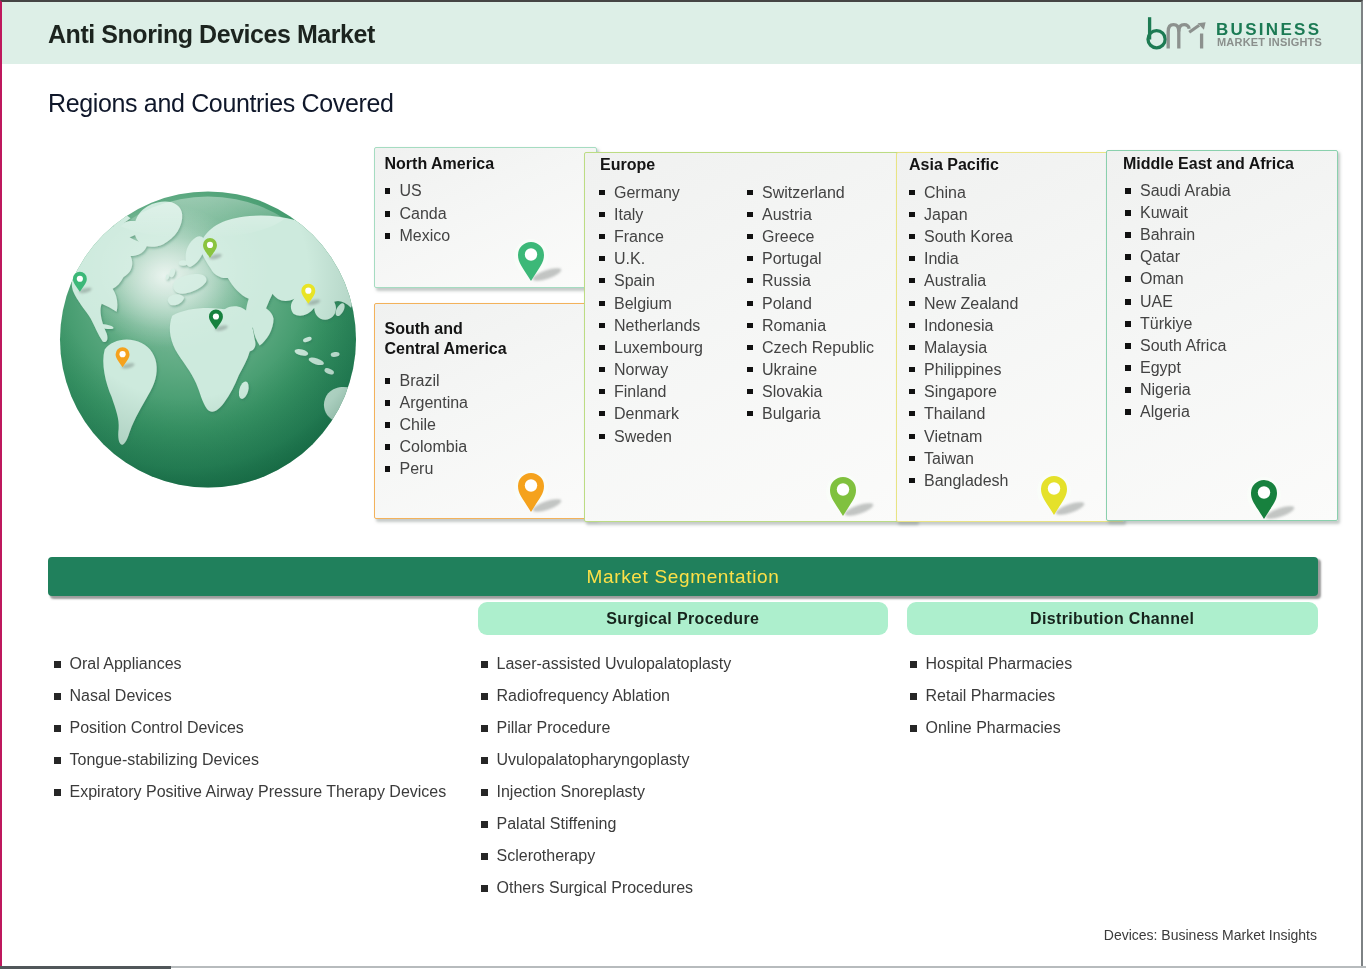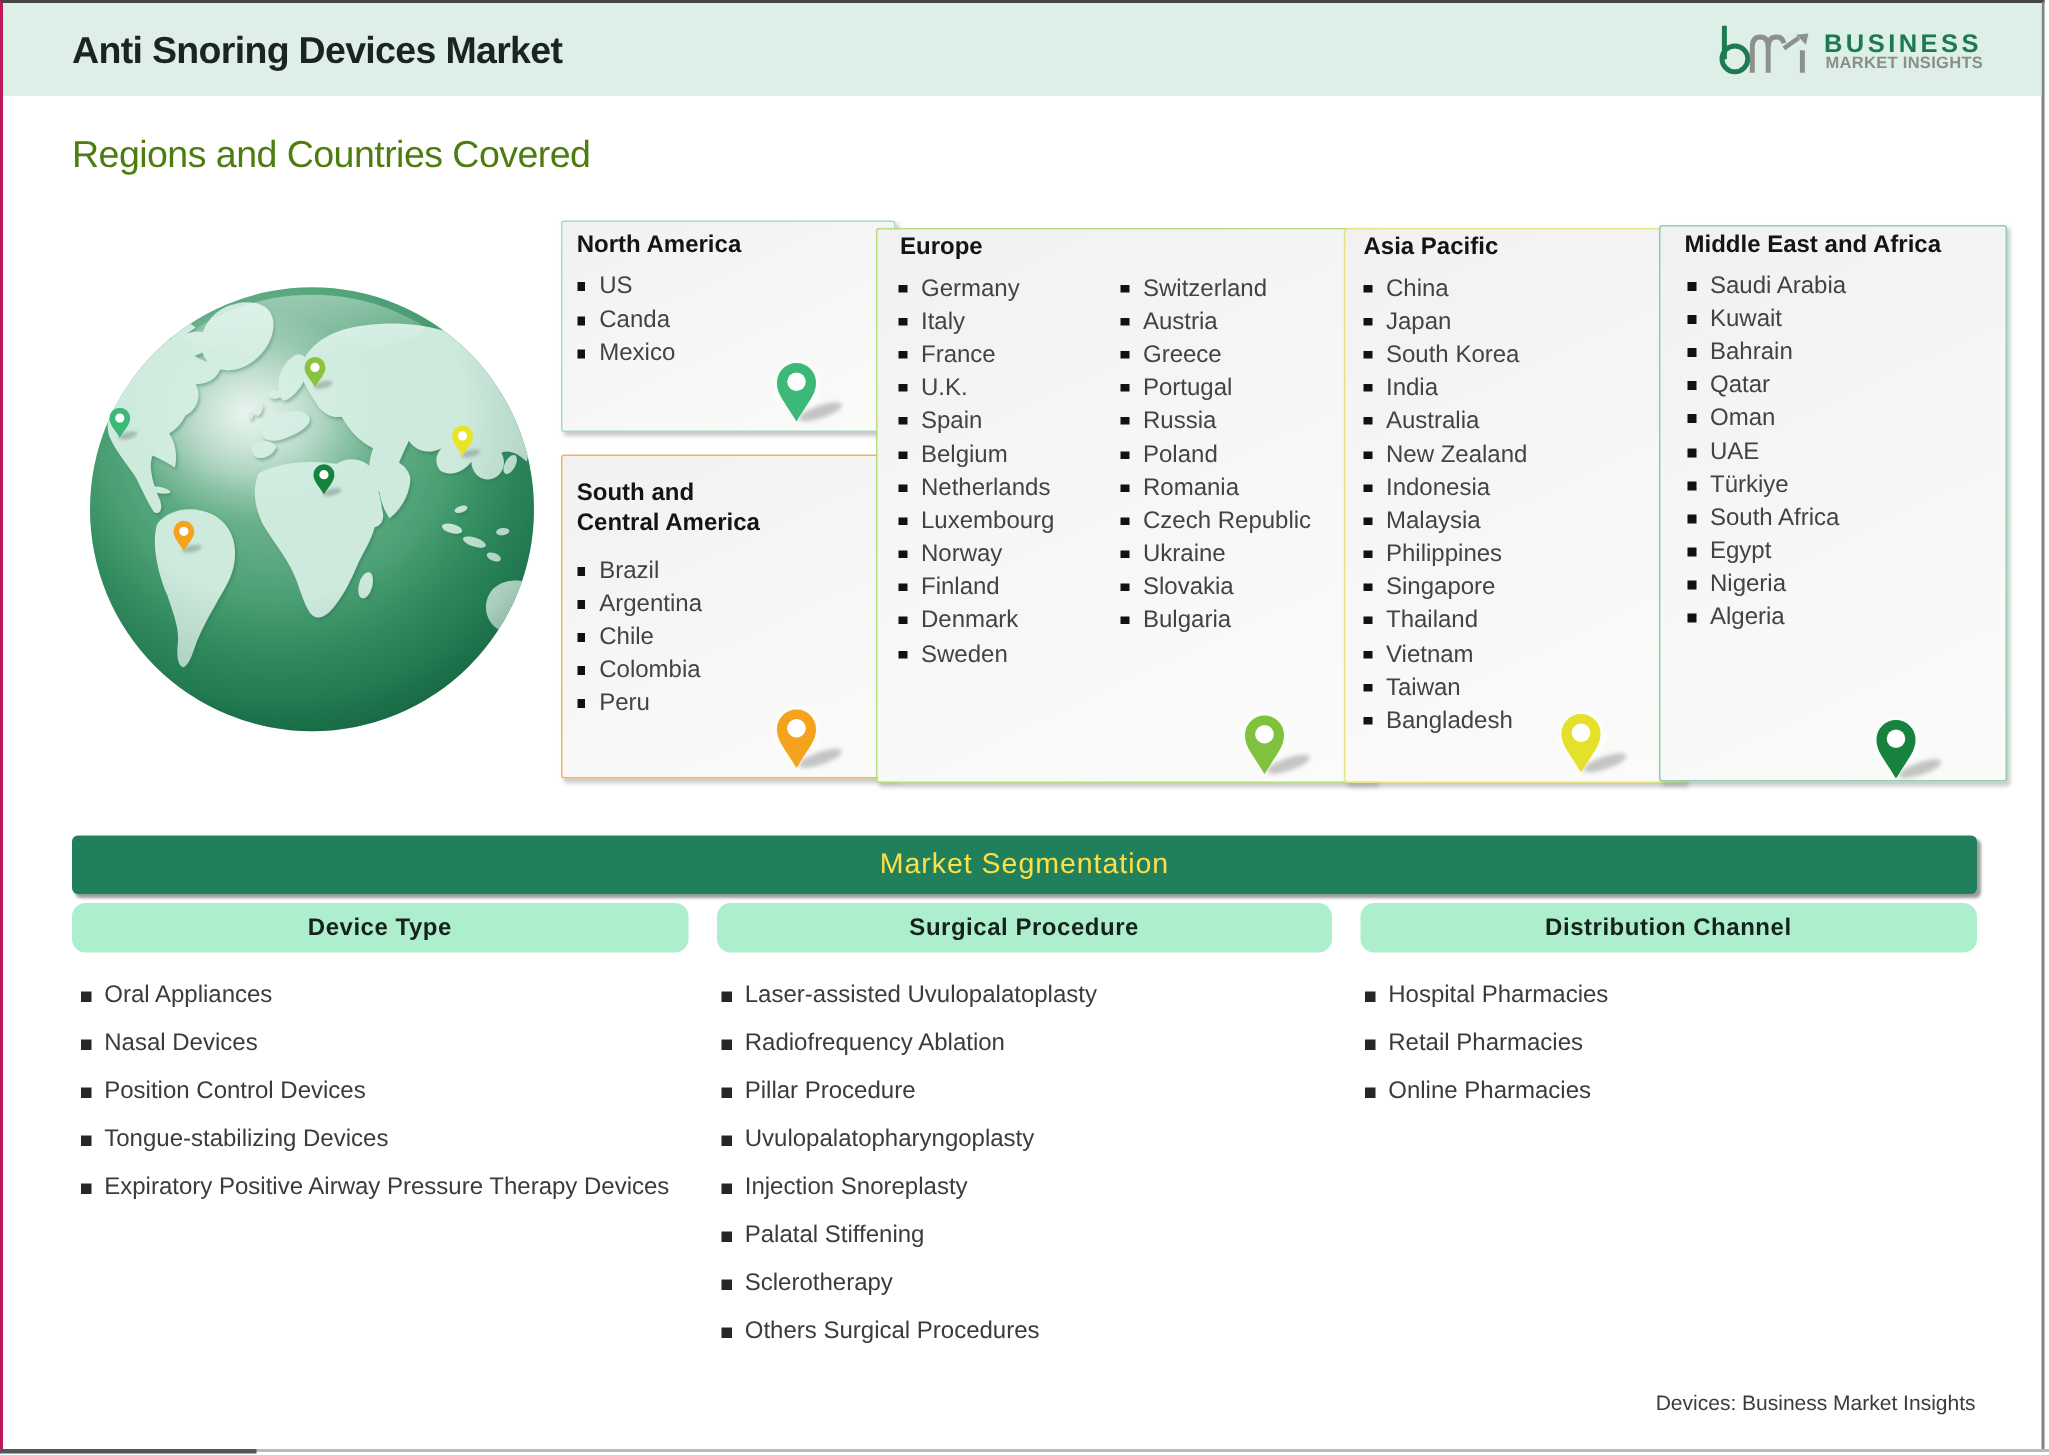--- a/index.html
+++ b/index.html
@@ -1,21 +1,21 @@
 <!DOCTYPE html>
 <html><head>
 <meta charset="utf-8">
 <style>
   html,body{margin:0;padding:0;background:#fff;}
   body{font-family:"Liberation Sans",sans-serif; width:1366px; height:970px; position:relative; overflow:hidden;}
   .sheet{position:absolute; left:0; top:0; width:1359px; height:966px; background:#fff;
          border-left:2px solid #be185d; border-top:2px solid #454545; border-right:2px solid #7d8284;}
   .band{position:absolute; left:0; top:0; width:100%; height:62px; background:#ddefe7;}
   .pagetitle{position:absolute; left:46px; top:18px; font-size:25px; font-weight:bold; color:#1c241f; letter-spacing:-0.45px;}
-  .h2{position:absolute; left:46px; top:87px; font-size:25px; font-weight:400; color:#4d7c0f; letter-spacing:-0.35px;}
+  .h2{position:absolute; left:46px; top:87px; font-size:25px; font-weight:400; color:#0f172a; letter-spacing:-0.35px;}
 
   .card{position:absolute; border-radius:2px; background:linear-gradient(155deg,#f0f1f0 0%,#f5f6f5 45%,#fbfbfa 100%); box-shadow:2px 2.5px 3px rgba(140,150,145,0.5);padding-left:28px;}
   .card .ttl{font-size:16px; font-weight:bold; color:#141414; line-height:21px;}
   .list{font-size:16px; color:#434343;}
   .list .it{display:flex; align-items:center; white-space:nowrap;}
   .sq{display:inline-block; width:5.5px; height:5.5px; background:#111; margin-right:9.5px; flex:0 0 auto;}
   .sq2{display:inline-block; width:7px; height:7px; background:#262626; margin-right:9px; flex:0 0 auto;}
 
   .segbar{position:absolute; left:46px; top:555px; width:1270px; height:39px; background:#20805c; border-radius:4px;
           box-shadow:2.5px 2.5px 2px rgba(75,75,75,0.55);
@@ -304,21 +304,20 @@
           <feGaussianBlur stdDeviation="1.3"></feGaussianBlur>
         </filter>
       </defs>
     <ellipse cx="30" cy="21" rx="17" ry="18" fill="rgba(250,255,250,0.55)"></ellipse>
     <ellipse cx="46" cy="38.5" rx="15" ry="4.2" transform="rotate(-19 46 38.5)" fill="rgba(110,118,114,0.40)" filter="url(#cpinsh4)"></ellipse>
     <path d="M30,45 C21.5,31 17,27 17,19 A13,13 0 1 1 43,19 C43,27 38.5,31 30,45 Z" fill="#17813e"></path>
     <circle cx="30" cy="18.5" r="6.2" fill="#ffffff"></circle>
   </svg>
 
   <div class="segbar">Market Segmentation</div>
-  <div class="pill" style="left:46px; width:410.5px;">Device Type</div>
   <div class="pill" style="left:475.5px; width:410.5px;">Surgical Procedure</div>
   <div class="pill" style="left:905px; width:410.5px;">Distribution Channel</div>
 
   <div class="seglist" style="left:51.5px; top:646px;">
     <div class="it"><span class="sq2"></span>Oral Appliances</div>
     <div class="it"><span class="sq2"></span>Nasal Devices</div>
     <div class="it"><span class="sq2"></span>Position Control Devices</div>
     <div class="it"><span class="sq2"></span>Tongue-stabilizing Devices</div>
     <div class="it"><span class="sq2"></span>Expiratory Positive Airway Pressure Therapy Devices</div>
   </div>

